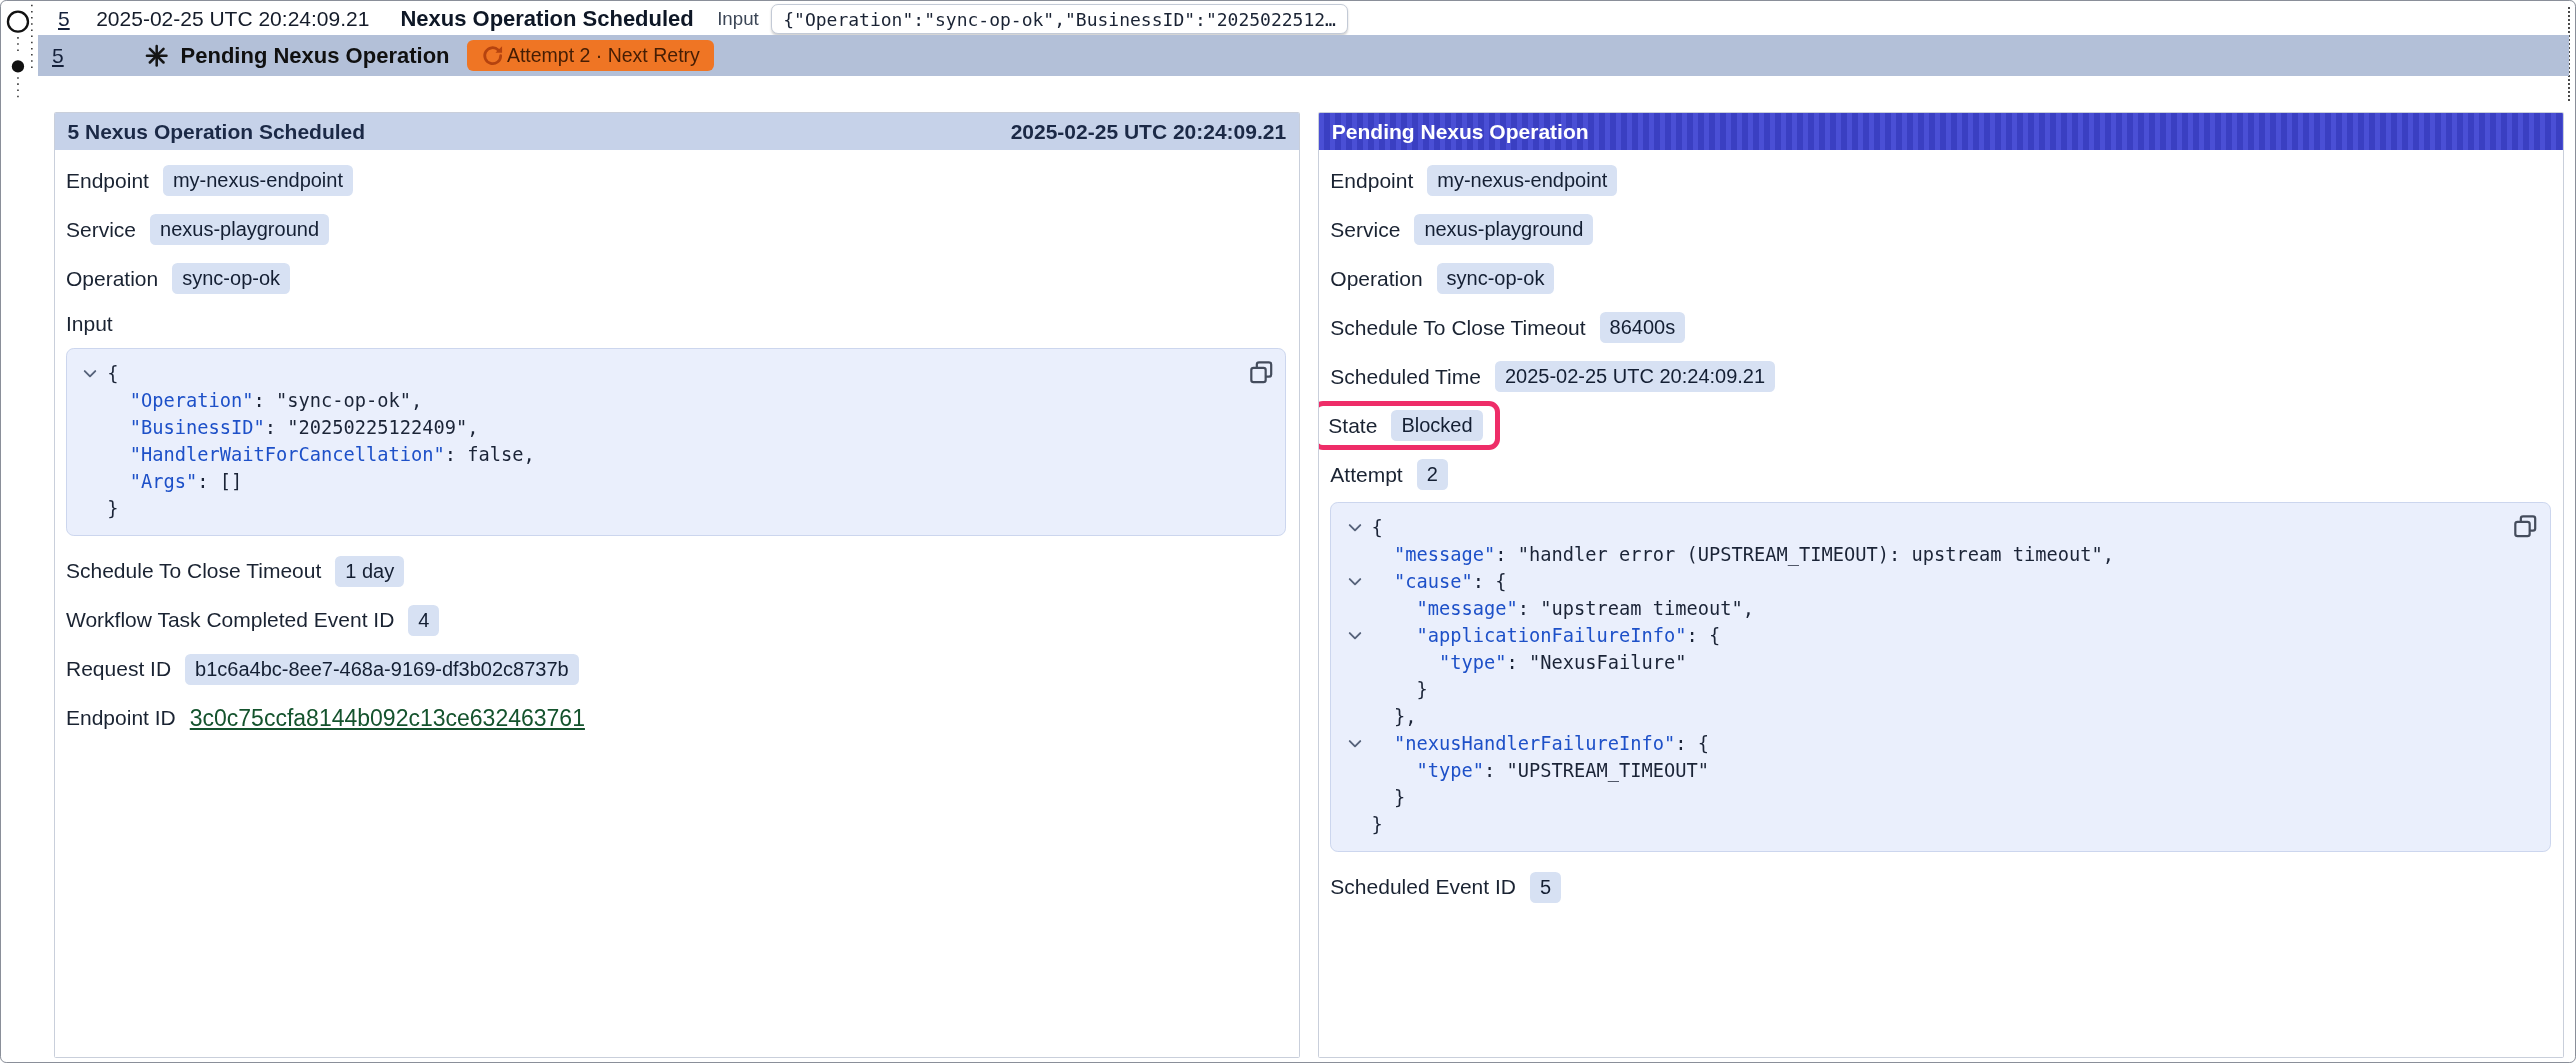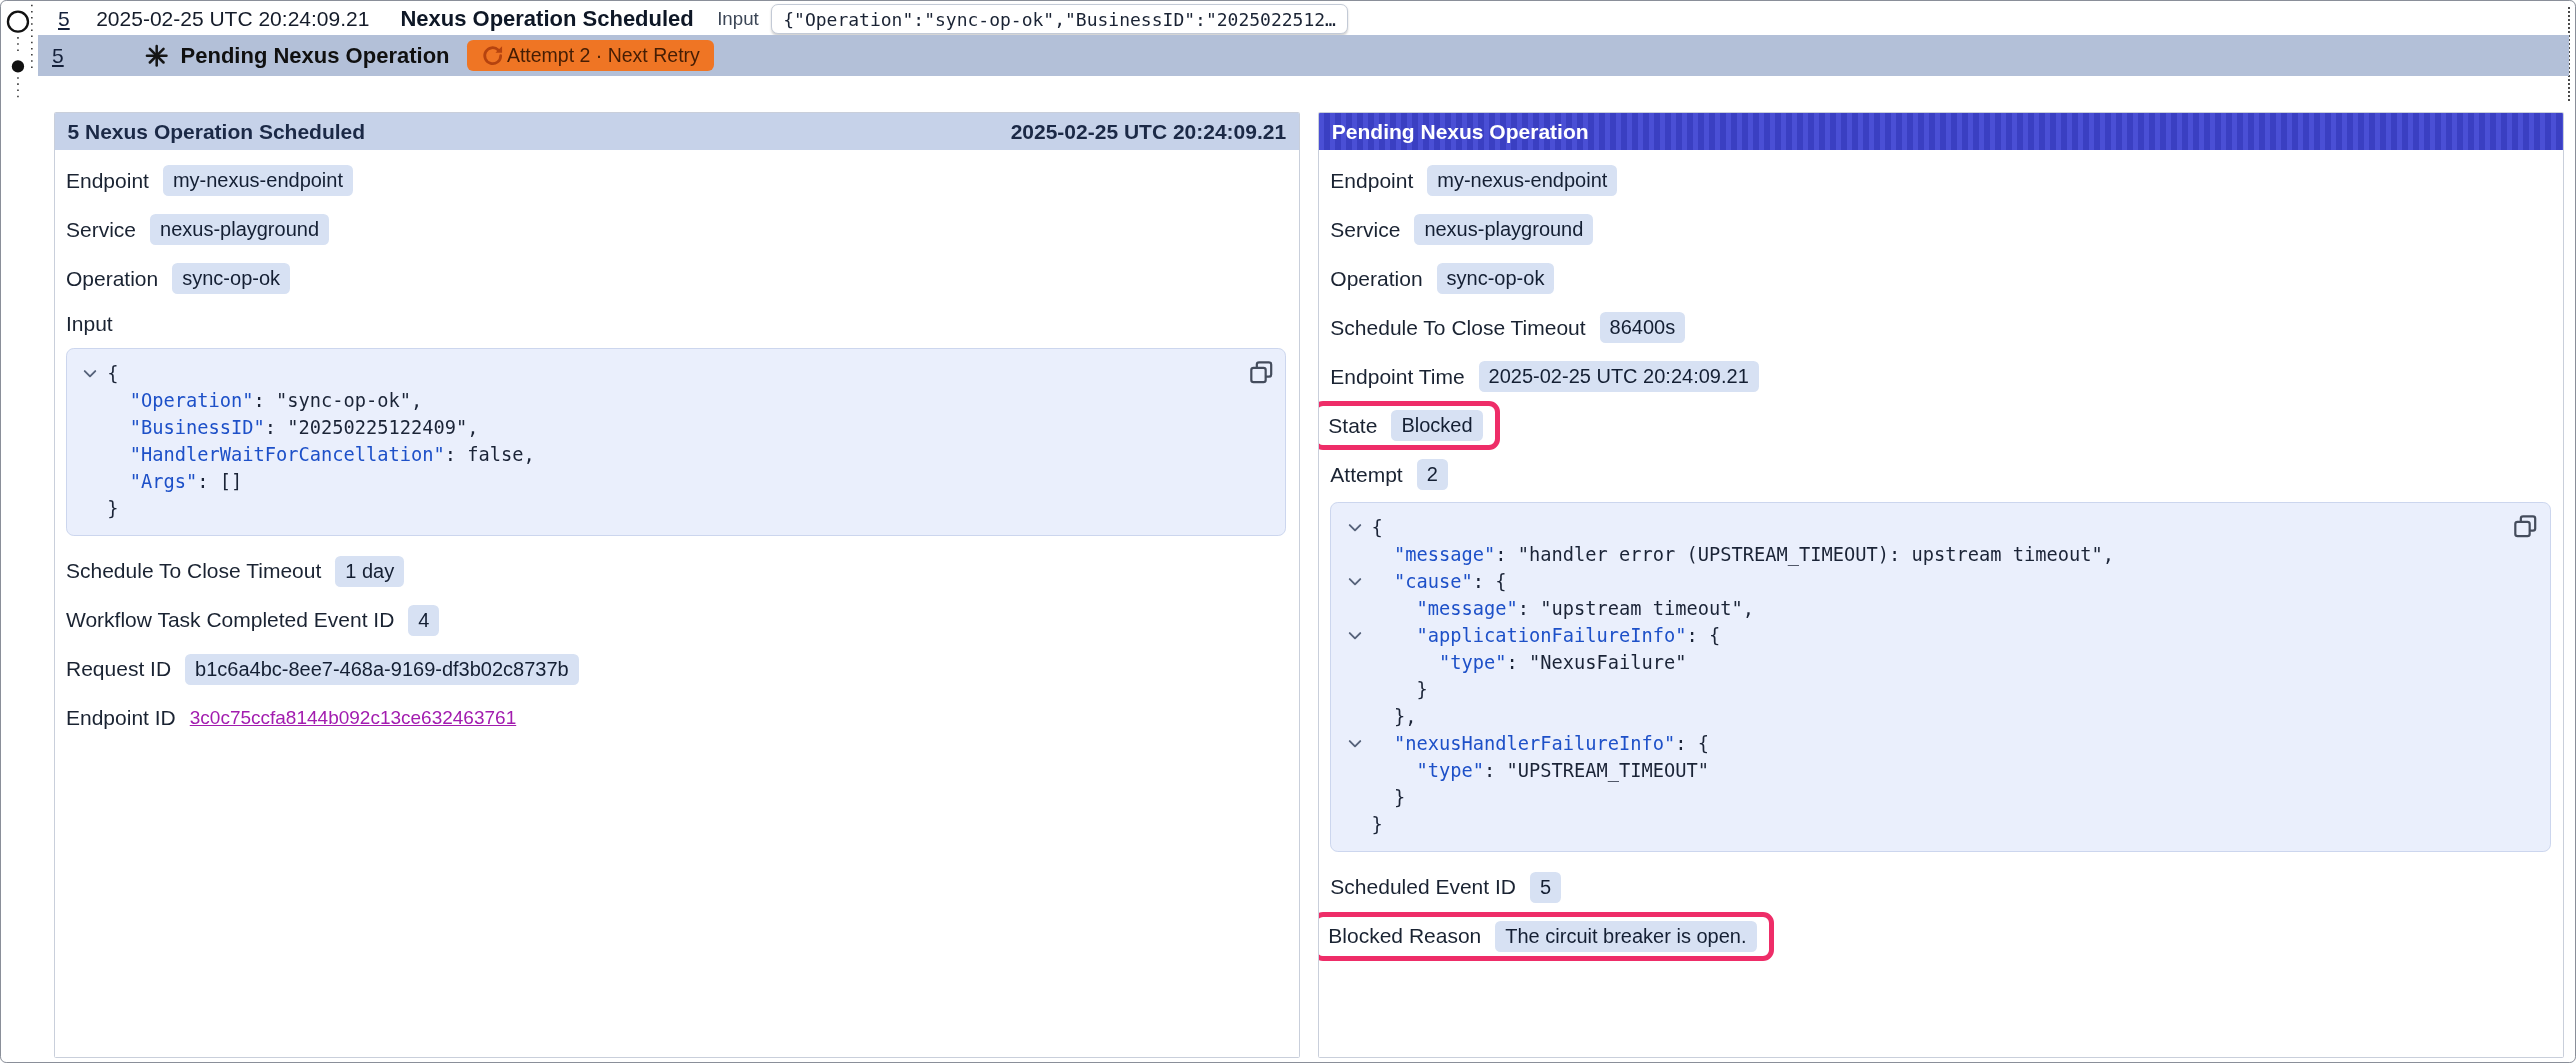--- a/index.html
+++ b/index.html
@@ -57,21 +57,21 @@
     color: #fff;
   }
   .panel-body { padding: 6.2px 12.5px 9.4px 11px; flex: 1 1 auto; }
 
   .frow { min-height: 49px; display: flex; align-items: center; }
   .flabel { font-size: 21px; color: #1a2332; margin-right: 14px; white-space: nowrap; }
   .badge {
     background: var(--badge_bg, #d7e1f3); color: #141f33; font-size: 20px;
     padding: 3.9px 10px; border-radius: 5.5px; white-space: nowrap;
   }
-  .link-value { font-size: 19px; color: #a21caf; text-decoration: underline; text-align: right; }
+  .link-value { font-size: 23px; color: #14532d; text-decoration: underline; text-align: right; }
   .label-row { min-height: 42px; display: flex; align-items: center; }
 
   
   .hl {
     display: inline-flex; align-items: center;
     border: 5.5px solid var(--highlight, #ee2d68); border-radius: 11px;
     padding: 3.9px 12.5px 3.9px 11px; margin: -6.2px 0 -6.2px -18px; justify-content: flex-end;
   }
 
   
@@ -233,21 +233,21 @@
         </div>
         <div class="frow">
           <span class="flabel">Operation</span>
           <span class="badge">sync-op-ok</span>
         </div>
         <div class="frow">
           <span class="flabel">Schedule To Close Timeout</span>
           <span class="badge">86400s</span>
         </div>
         <div class="frow">
-          <span class="flabel">Endpoint Time</span>
+          <span class="flabel">Scheduled Time</span>
           <span class="badge">2025-02-25 UTC 20:24:09.21</span>
         </div>
 
         <div class="frow">
           <span class="hl">
             <span class="flabel">State</span>
             <span class="badge">Blocked</span>
           </span>
         </div>
 
@@ -320,25 +320,19 @@
               <rect class="front" x="3" y="8" width="13" height="13" rx="2"></rect>
             </svg>
           </button>
         </div>
 
         <div class="frow">
           <span class="flabel">Scheduled Event ID</span>
           <span class="badge">5</span>
         </div>
 
-        <div class="frow">
-          <span class="hl">
-            <span class="flabel">Blocked Reason</span>
-            <span class="badge">The circuit breaker is open.</span>
-          </span>
-        </div>
 
       </div>
     </div>
 
   </div>
 </div>
 
 
 </body></html>

